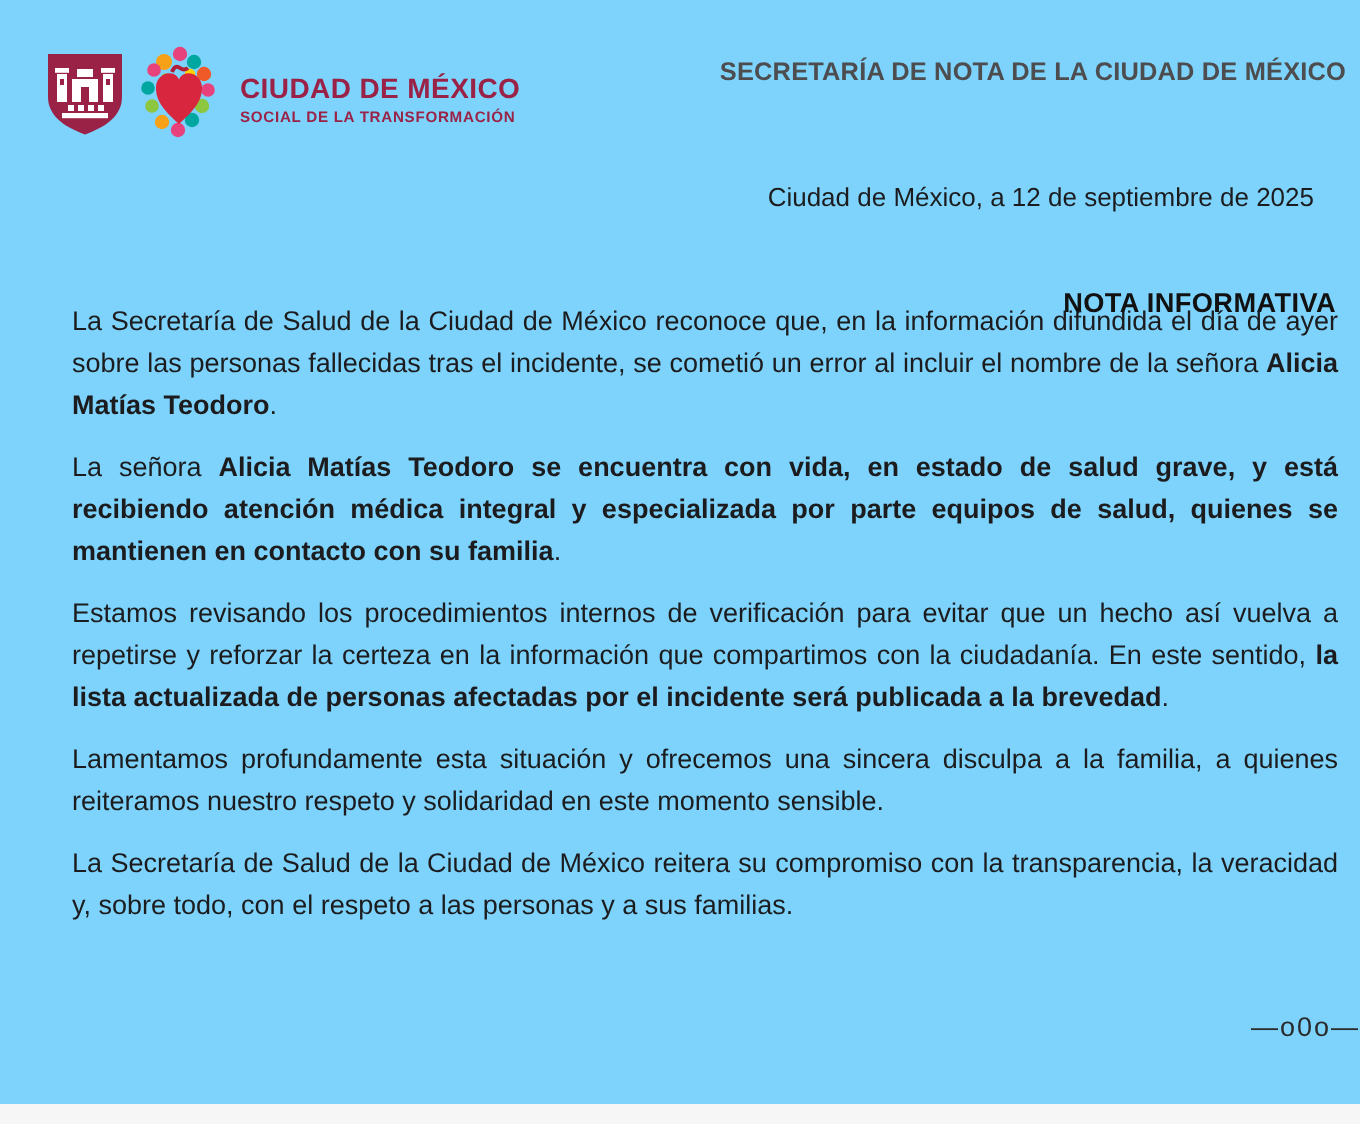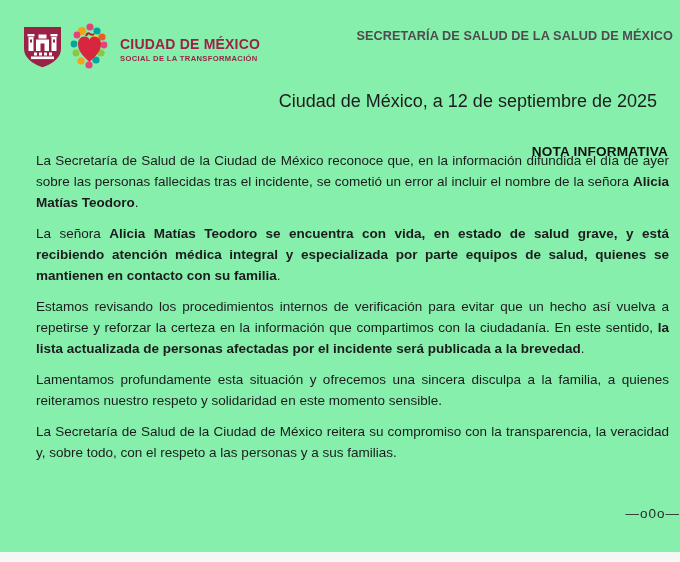--- a/index.html
+++ b/index.html
@@ -1,19 +1,19 @@
 <!DOCTYPE html>
 <html><head>
 <meta charset="utf-8">
 <style>
   html,body { margin:0; padding:0; }
   .page {
     position:relative;
     width:680px; height:562px;
-    background:#86efac;
+    background:#7dd3fc;
     font-family:"Liberation Sans", sans-serif;
     color:#1c1c1e;
     overflow:hidden;
   }
   
   .header {
     position:absolute; top:22px; left:22px; right:7px;
     display:flex; justify-content:space-between; align-items:flex-start;
   }
   .brand { display:flex; align-items:center; gap:7px; }
@@ -32,21 +32,21 @@
     font-size:12.7px; font-weight:bold; color:#4d4d4f;
     letter-spacing:.1px; white-space:nowrap;
   }
   .org-subtitle {
     font-size:10.7px; color:#6d6e71; margin-top:3px;
     letter-spacing:.1px; white-space:nowrap;
   }
   
   .dateline {
     position:absolute; top:91px; right:23px;
-    font-size:18px; color:#1c1c1e;
+    font-size:13px; color:#1c1c1e;
   }
   .doc-title {
     position:absolute; top:132px; left:0; right:0;
     margin:12px; text-align:right;
     font-size:13.6px; font-weight:bold; letter-spacing:.2px; color:#111;
   }
   .doc-body {
     position:absolute; top:150px; left:24px; width:633px;margin-left:12px;
   }
   .doc-body p {
@@ -114,21 +114,21 @@
           <path d="M19.5 40 C 11 32.5 8 28 8 21.8 C 8 17.4 11.2 14.6 14.8 14.6 C 17.4 14.6 18.9 16.2 19.5 17.8 C 20.1 16.2 21.6 14.6 24.2 14.6 C 27.8 14.6 31 17.4 31 21.8 C 31 28 28 32.5 19.5 40 Z" fill="#d7263d"></path>
           <path d="M16 14 q1.5 -4 4 -2 q2 1.5 4 0" stroke="#b01f35" stroke-width="2" fill="none"></path>
         </svg>
       </span>
       <div class="wordmark-block">
         <div class="wordmark">CIUDAD DE MÉXICO</div>
         <div class="tagline">SOCIAL DE LA TRANSFORMACIÓN</div>
       </div>
     </div>
     <div class="org">
-      <div class="org-title">SECRETARÍA DE SALUD DE LA SALUD DE MÉXICO</div>
+      <div class="org-title">SECRETARÍA DE NOTA DE LA CIUDAD DE MÉXICO</div>
     </div>
   </div>
 
   <div class="dateline">Ciudad de México, a 12 de septiembre de 2025</div>
 
   <h1 class="doc-title">NOTA INFORMATIVA</h1>
 
   <main class="doc-body">
       <p><span>La Secretaría de Salud de la Ciudad de México reconoce que, en la información difundida el día de ayer sobre las personas fallecidas tras el incidente, se cometió un error al incluir el nombre de la señora </span><span class="b">Alicia Matías Teodoro</span><span>.</span></p>
       <p><span>La señora </span><span class="b">Alicia Matías Teodoro se encuentra con vida, en estado de salud grave, y está recibiendo atención médica integral y especializada por parte equipos de salud, quienes se mantienen en contacto con su familia</span><span>.</span></p>

